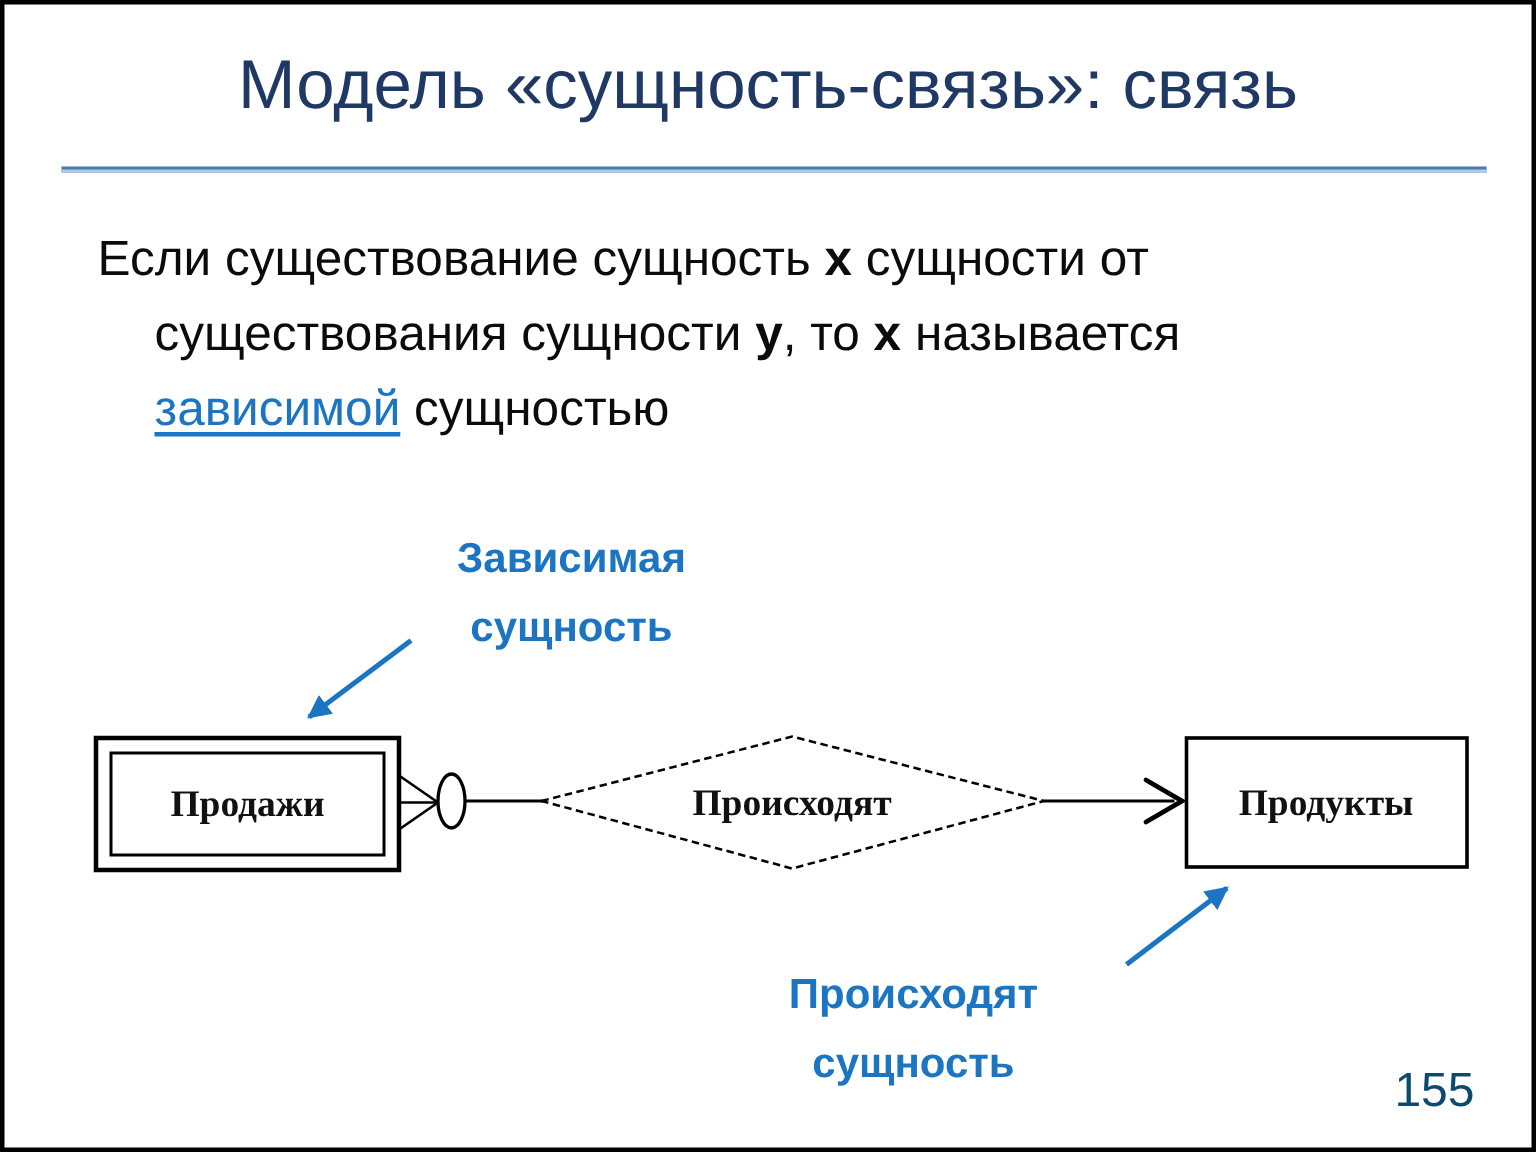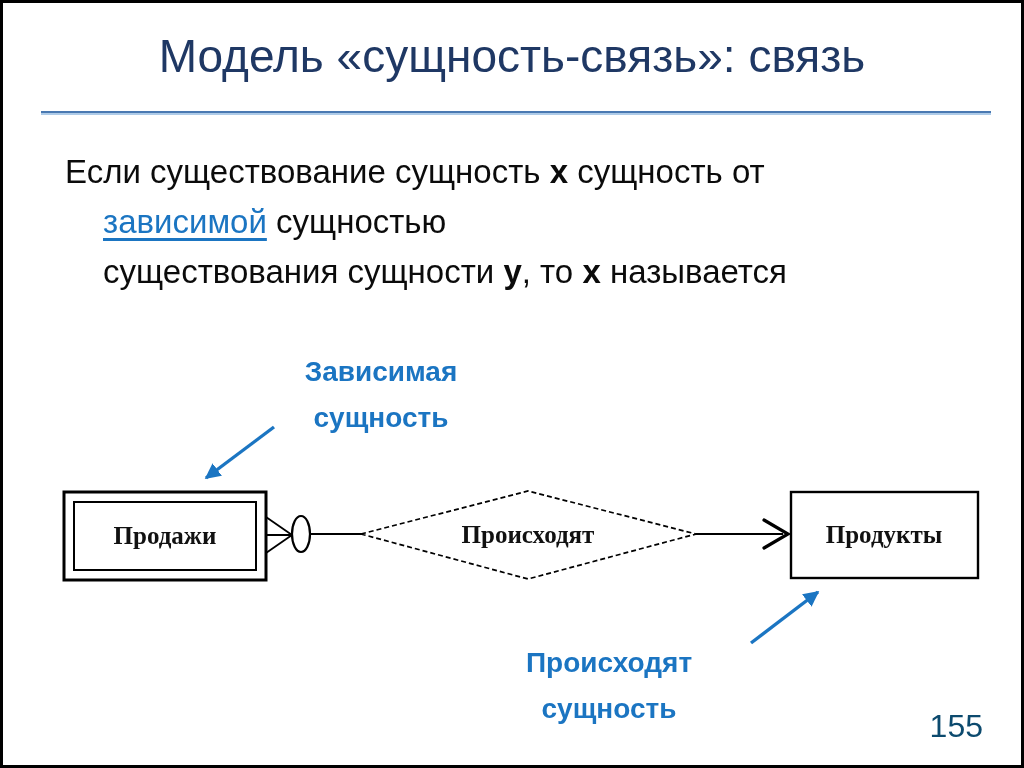--- a/index.html
+++ b/index.html
@@ -72,23 +72,23 @@
     color: #0c4a6e;
   }
 </style>
 </head>
 <body>
 
 <div class="title">Модель «сущность-связь»: связь</div>
 <div class="title-rule"></div>
 
 <div class="body-block">
-  <div class="body-line"><span>Если существование сущность </span><b>x</b><span> сущность от</span></div>
+  <div class="body-line"><span>Если существование сущность </span><b>x</b><span> сущности от</span></div>
+  <div class="body-line indented"><span>существования сущности </span><b>y</b><span>, то </span><b>x</b><span> называется</span></div>
   <div class="body-line indented"><span class="dep-link">зависимой</span><span> сущностью</span></div>
-  <div class="body-line indented"><span>существования сущности </span><b>y</b><span>, то </span><b>x</b><span> называется</span></div>
 </div>
 
 <svg class="diagram-svg" viewBox="0 0 1024 768" aria-hidden="true">
   <defs>
     <marker id="blue-arrow" viewBox="0 0 10 10" refX="9" refY="5" markerWidth="4.6" markerHeight="4.6" orient="auto-start-reverse">
       <path d="M0,0 L10,5 L0,10 Z" fill="#1B75C2"></path>
     </marker>
   </defs>
 
   <rect x="61" y="489" width="202" height="88" fill="#ffffff" stroke="#000000" stroke-width="3"></rect>

